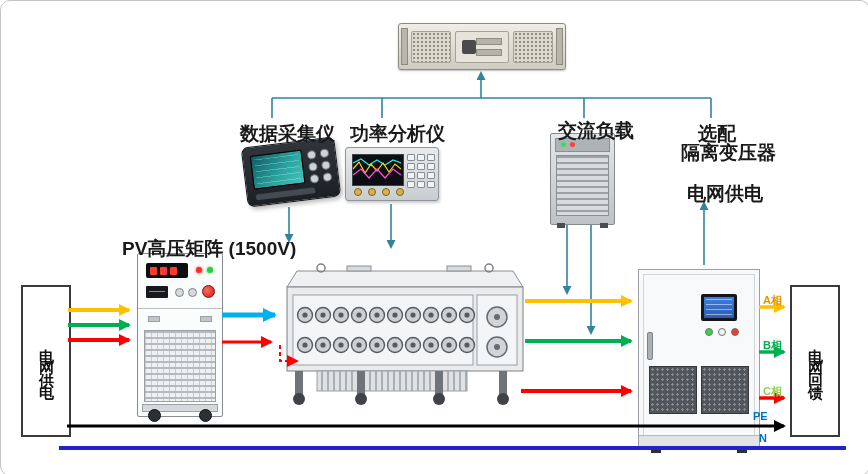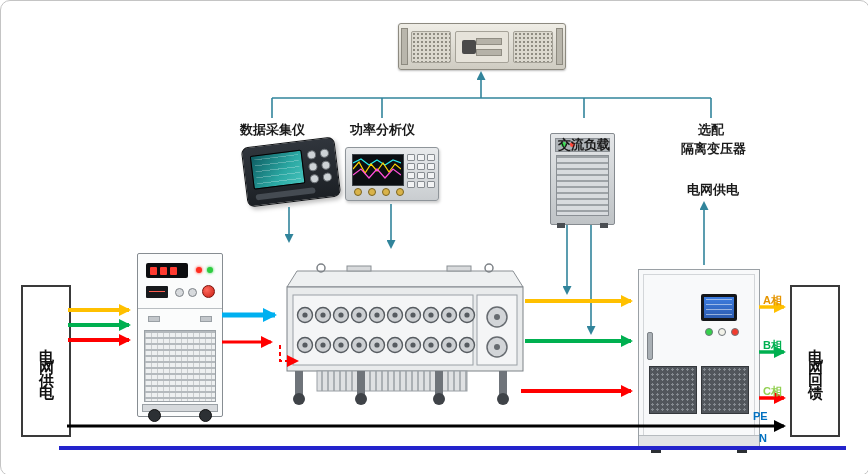--- a/index.html
+++ b/index.html
@@ -1,21 +1,21 @@
 <!DOCTYPE html>
 <html><head>
 <meta charset="utf-8">
 <style>
   html,body{margin:0;padding:0;background:#ffffff;}
   .canvas{position:relative;width:868px;height:474px;background:#fff;border:1px solid #c4c4c4;
           border-radius:10px;overflow:hidden;font-family:"Liberation Sans","DejaVu Sans",sans-serif;}
   svg.wires{position:absolute;left:0;top:0;z-index:6;pointer-events:none;}
-  .lbl{position:absolute;z-index:7;font-weight:bold;font-size:13px;color:#1a1a1a;white-space:nowrap;}
+  .lbl{position:absolute;z-index:7;font-weight:bold;font-size:19px;color:#1a1a1a;white-space:nowrap;}
   .plbl{position:absolute;z-index:7;font-weight:bold;font-size:11px;white-space:nowrap;}
-  .lbl-daq{left:239px;top:120px}.lbl-pa{left:349px;top:120px}.lbl-acl{left:557px;top:135px}
+  .lbl-daq{left:239px;top:120px}.lbl-pa{left:349px;top:120px}.lbl-acl{left:557px;top:117px}
   .lbl-opt{left:697px;top:120px}.lbl-iso{left:680px;top:139px}.lbl-sim{left:686px;top:180px}
   .lbl-pv{left:121px;top:235px}
   .lbl-a{left:762px;top:292px;color:#E69500}.lbl-b{left:762px;top:337px;color:#00B050}
   .lbl-c{left:762px;top:383px;color:#92D050}.lbl-pe{left:752px;top:409px;color:#0070C0}
   .lbl-n{left:758px;top:431px;color:#0070C0}
 
   
   .server{position:absolute;left:397px;top:22px;width:166px;height:45px;z-index:2;
           background:linear-gradient(180deg,#efede6,#cfccc2);border:1px solid #8d8a80;border-radius:3px;
           box-shadow:0 1px 2px rgba(0,0,0,.25);}
@@ -363,20 +363,21 @@
     <line x1="66" y1="425" x2="783" y2="425" stroke="#000000" stroke-width="3" marker-end="url(#mK)"></line>
     <line x1="58" y1="447" x2="845" y2="447" stroke="#2323CC" stroke-width="4"></line>
   </svg>
 
   <div class="lbl lbl-daq">数据采集仪</div>
   <div class="lbl lbl-pa">功率分析仪</div>
   <div class="lbl lbl-acl">交流负载</div>
   <div class="lbl lbl-opt">选配</div>
   <div class="lbl lbl-iso">隔离变压器</div>
   <div class="lbl lbl-sim">电网供电</div>
+  <div class="lbl lbl-pv">PV高压矩阵 (1500V)</div>
 
   <div class="plbl lbl-a">A相</div>
   <div class="plbl lbl-b">B相</div>
   <div class="plbl lbl-c">C相</div>
   <div class="plbl lbl-pe">PE</div>
   <div class="plbl lbl-n">N</div>
 
 </div>
 
 </body></html>

